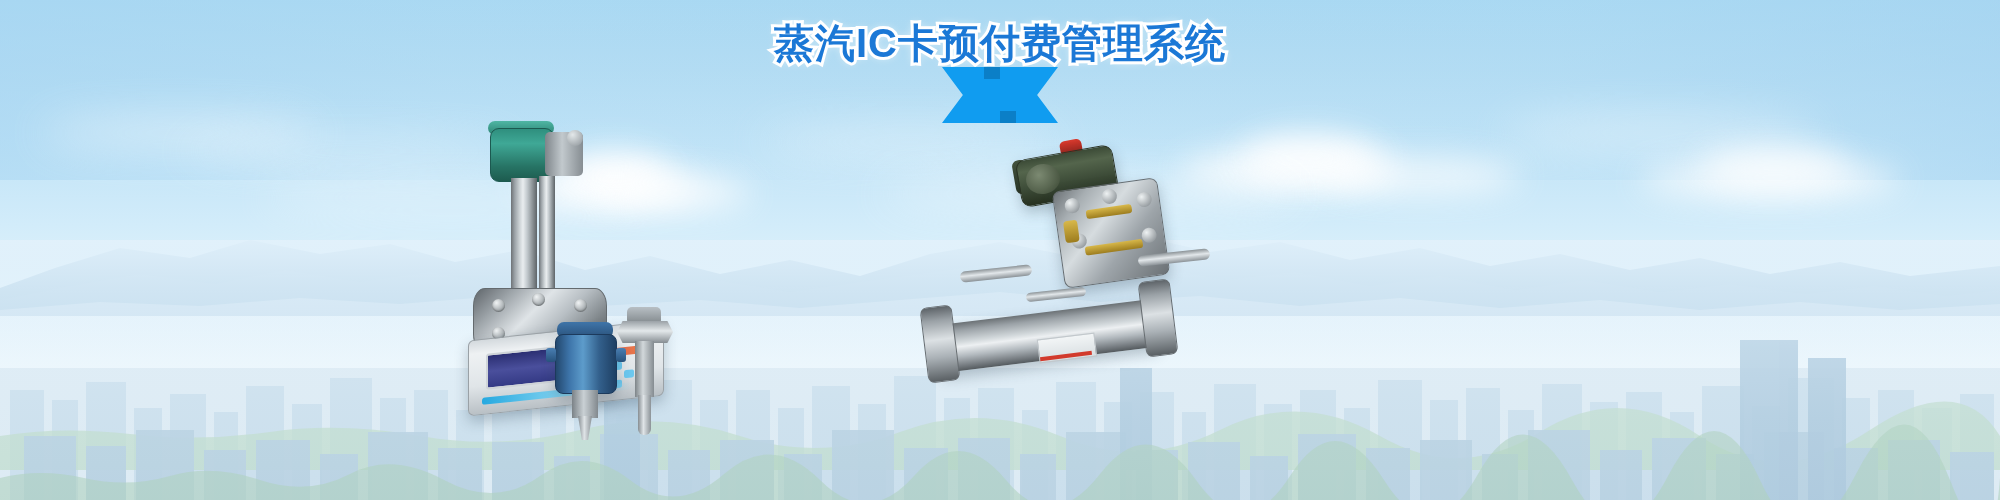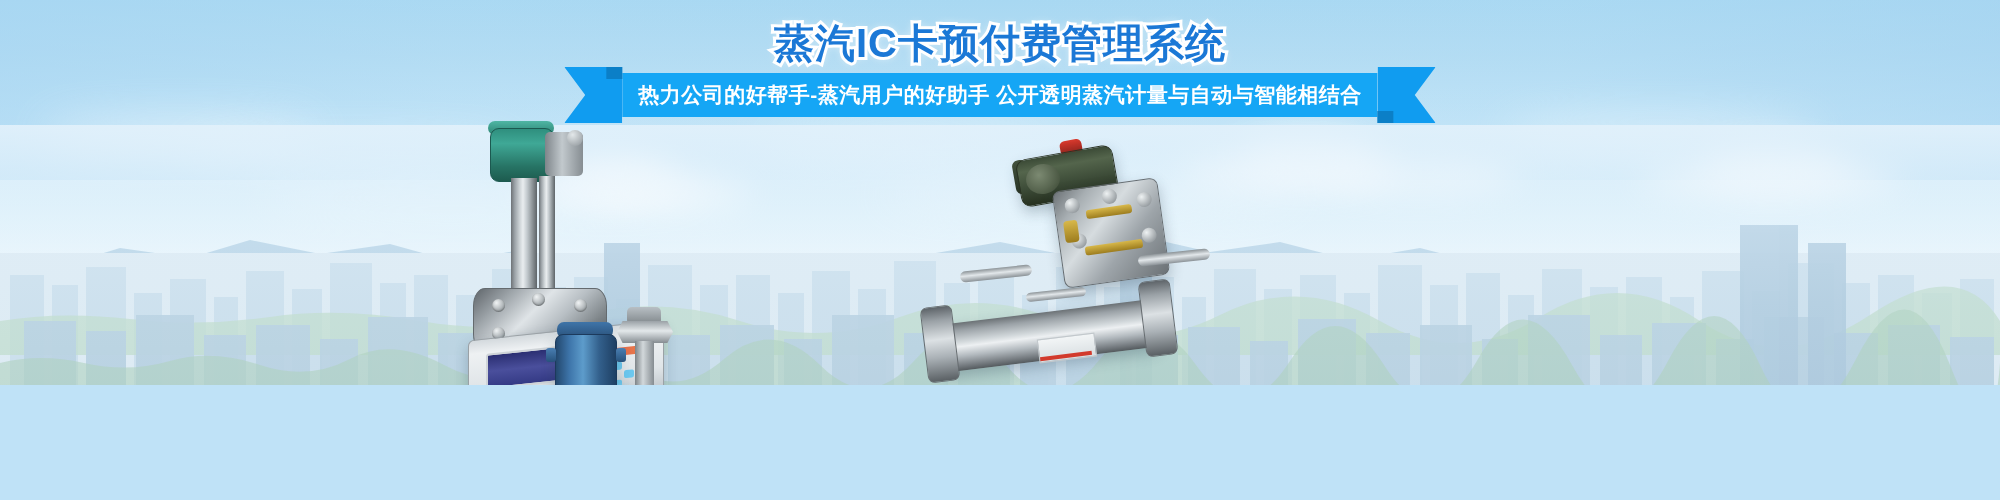--- a/index.html
+++ b/index.html
@@ -3,21 +3,21 @@
 <meta charset="utf-8">
 <title>蒸汽IC卡预付费管理系统</title>
 <style>
   html,body{margin:0;padding:0;}
   body{
     width:2000px;height:500px;overflow:hidden;
     font-family:"Liberation Sans","DejaVu Sans",sans-serif;
     background:#bfe2f7;
   }
   #banner{
-    position:relative;width:2000px;height:385px;overflow:hidden;
+    position:relative;width:2000px;height:500px;overflow:hidden;
   }
 
   
   .sky{
     position:absolute;inset:0;
     background:
       linear-gradient(to bottom,
         #a8d8f2 0%,
         #b3dcf3 14%,
         #c2e4f7 30%,
@@ -508,22 +508,19 @@
 
   <div class="title-wrap">
     <span class="main-title">蒸汽IC卡预付费管理系统</span>
   </div>
 
   <div class="ribbon">
     <div class="ribbon-tail left">
       <div class="tail-body"></div>
       <div class="ribbon-fold-l"></div>
     </div>
-    <div class="ribbon-main">
-      <span class="subtitle">热力公司的好帮手-蒸汽用户的好助手 公开透明蒸汽计量与自动与智能相结合</span>
-    </div>
     <div class="ribbon-tail right">
       <div class="tail-body"></div>
       <div class="ribbon-fold-r"></div>
     </div>
   </div>
 
 </div>
 
 </body></html>

